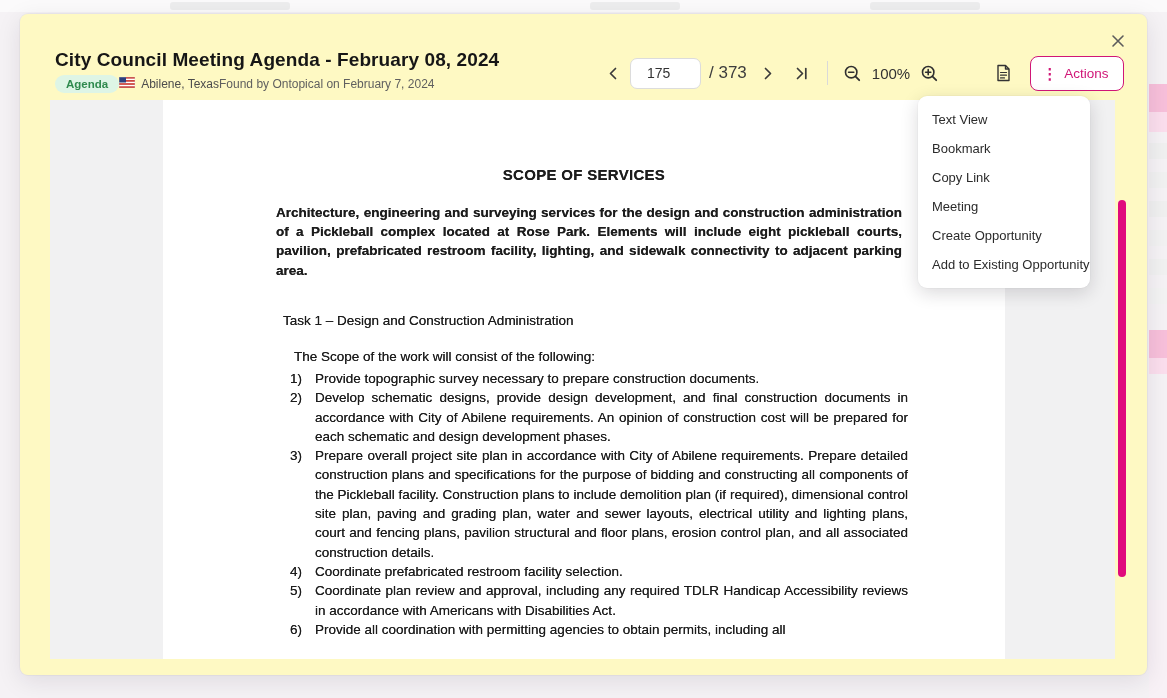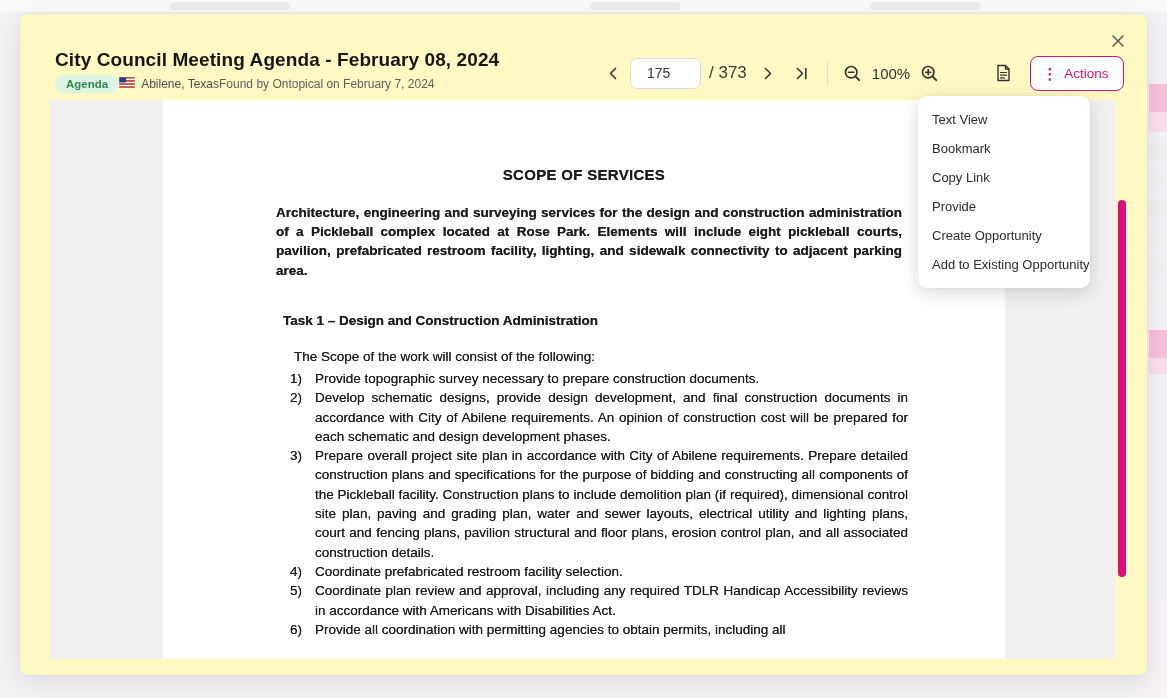--- a/index.html
+++ b/index.html
@@ -117,21 +117,21 @@
     text-align: center; font-size: 15px; font-weight: 700; letter-spacing: .3px;
   }
   .doc-intro {
     position: absolute; top: 103px; left: 105px; width: 626px;
     font-size: 13.5px; font-weight: 700; line-height: 19.2px;
     text-align: justify;
     margin-left: 8px;
   }
   .doc-task {
     position: absolute; top: 213px; left: 120px;
-    font-size: 13.5px; font-weight: 700;
+    font-size: 13.5px; font-weight: 400;
   }
   .doc-scope-intro {
     position: absolute; top: 249px; left: 131px;
     font-size: 13.5px;
   }
   .doc-list {
     position: absolute; top: 269px; left: 127px; width: 618px;
     font-size: 13.5px; line-height: 19.3px;
   }
   .doc-li { display: flex; }
@@ -283,18 +283,18 @@
       </div>
     </div>
   </div>
 
   <div class="pink-scrollbar"></div>
 
   <div class="dropdown">
     <div class="item">Text View</div>
     <div class="item">Bookmark</div>
     <div class="item">Copy Link</div>
-    <div class="item">Provide</div>
+    <div class="item">Meeting</div>
     <div class="item">Create Opportunity</div>
     <div class="item">Add to Existing Opportunity</div>
   </div>
 
 </div>
 
 </body></html>

